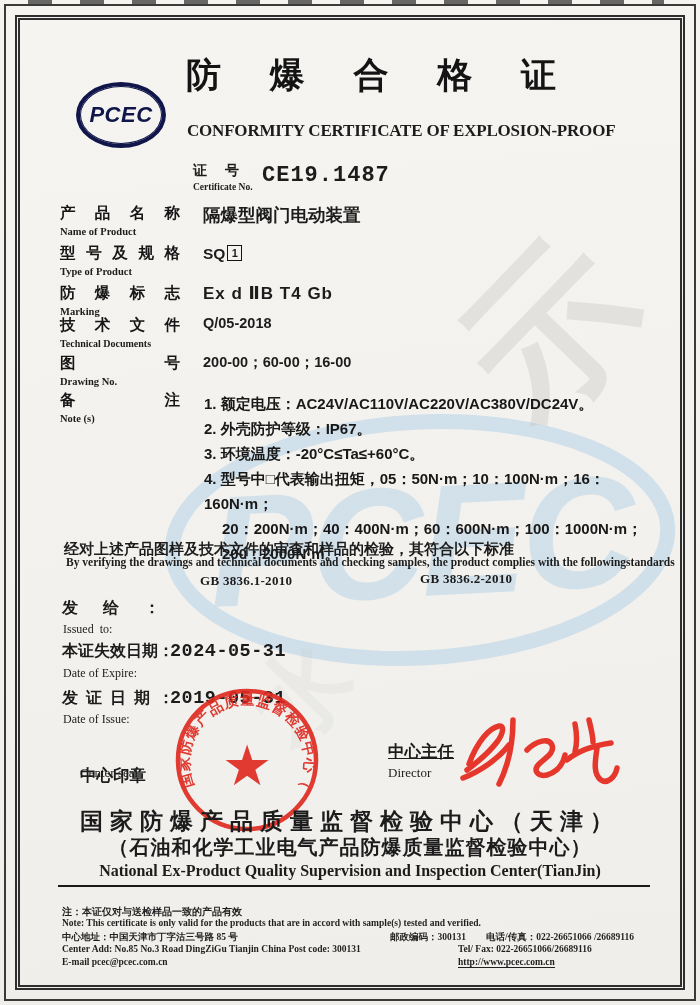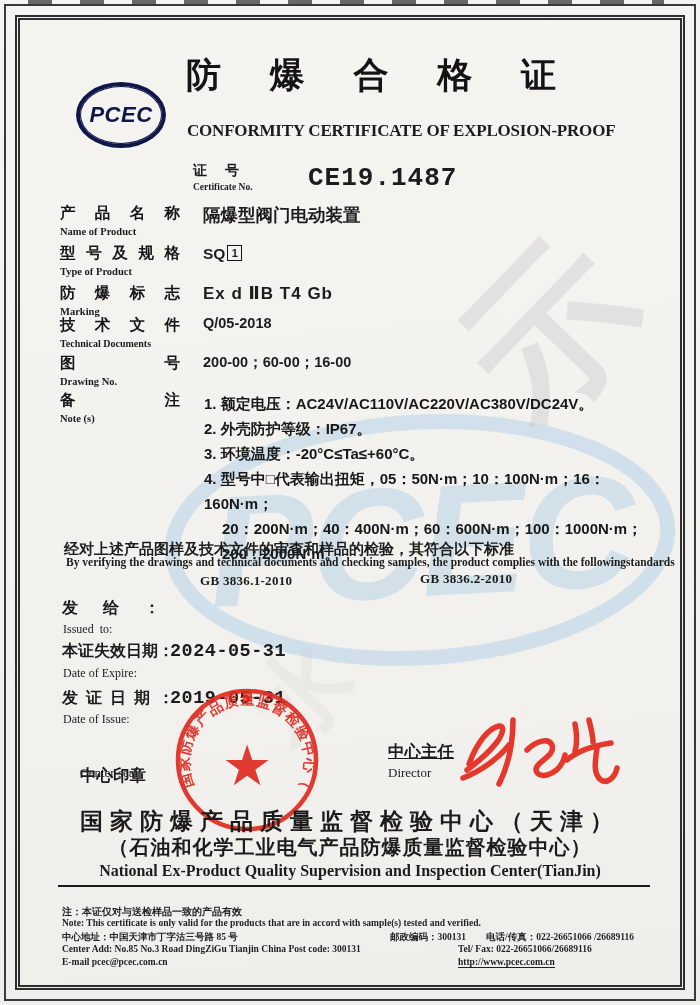--- a/index.html
+++ b/index.html
@@ -18,21 +18,21 @@
   .wm-gray.g2{left:255px;top:630px;font-size:95px;opacity:.13;transform:rotate(-46deg);}
   
   .logo{display:flex;align-items:center;justify-content:center;left:76px;top:82px;width:82px;height:58px;
         border:4px solid #10164a;border-radius:50%;box-shadow:0 0 0 1px #10164a inset;}
   .logo span{font:italic 900 22px/1 "Liberation Sans","DejaVu Sans",sans-serif;color:#10164a;letter-spacing:.5px;}
   .title-cn{left:186px;top:52px;font-size:35px;font-weight:800;letter-spacing:20px;white-space:nowrap;color:#141414;}
   .title-en{left:187px;top:121px;font-size:17px;font-weight:700;letter-spacing:-.2px;white-space:nowrap;}
   .cert-lbl-cn{left:193px;top:162px;width:46px;font-size:14px;font-weight:700;text-align:justify;text-align-last:justify;}
   .cert-lbl-en{left:193px;top:182px;font-size:9.5px;font-weight:700;}
   .mono{font-family:"Liberation Mono","DejaVu Sans Mono",monospace;}
-  .cert-no{left:262px;top:163px;font-size:26px;font-weight:700;letter-spacing:1px;margin-left:46px;}
+  .cert-no{left:262px;top:163px;font-size:22px;font-weight:700;letter-spacing:1px;}
   
   .lbl-cn{width:120px;font-size:15.5px;font-weight:700;text-align:justify;text-align-last:justify;color:#161616;}
   .lbl-en{font-size:10.5px;font-weight:600;white-space:nowrap;}
   .val{font-family:"Liberation Sans","DejaVu Sans",sans-serif;font-weight:700;}
   .boxed{display:inline-block;border:1.5px solid #141414;width:13px;height:14px;line-height:14px;text-align:center;
          font:700 11px/14px "Liberation Sans",sans-serif;vertical-align:2px;margin-left:2px;}
   .notes{left:204px;top:391px;width:470px;font:600 15px/25px "Liberation Sans","DejaVu Sans",sans-serif;color:#181818;}
   .notes .cont{padding-left:18px;}
   
   .std-cn{left:64px;top:532px;font:700 15px/1.2 "Liberation Sans",sans-serif;margin-top:8px;}

